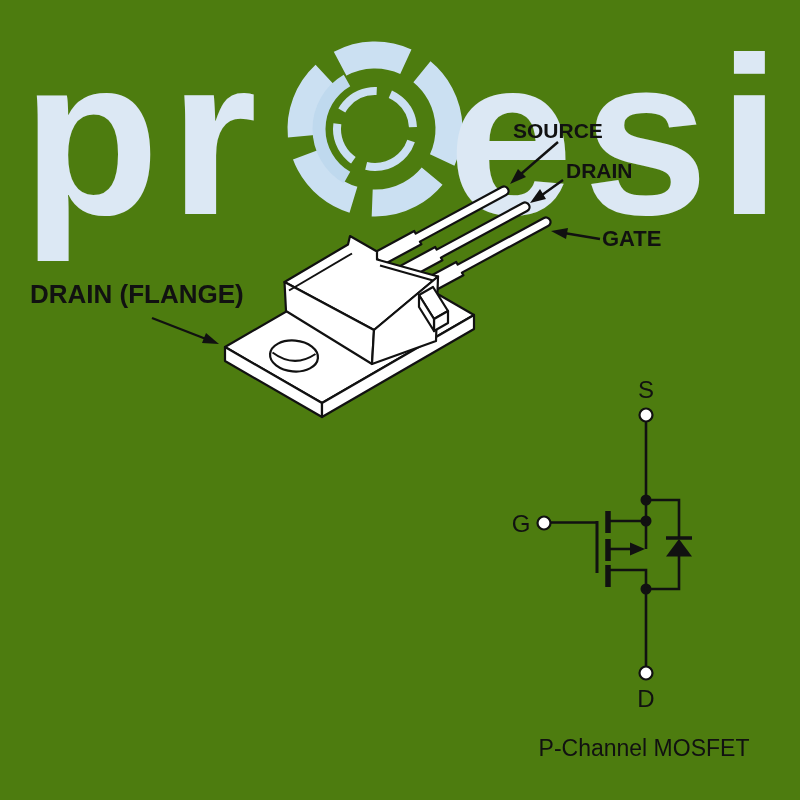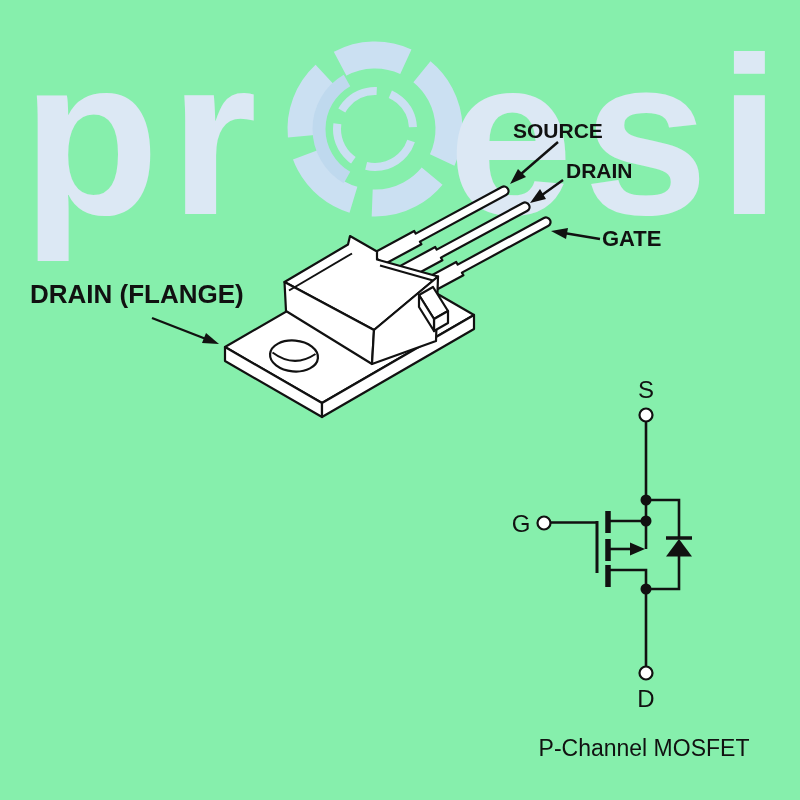--- a/index.html
+++ b/index.html
@@ -1,16 +1,16 @@
 <!DOCTYPE html>
 <html><head>
 <meta charset="utf-8">
 <style>
   html,body{margin:0;padding:0;background:#ffffff;}
-  .stage{position:relative;width:800px;height:800px;background:#86efac;overflow:hidden;
+  .stage{position:relative;width:800px;height:800px;background:#4d7c0f;overflow:hidden;
          font-family:"Liberation Sans", sans-serif;}
   svg{position:absolute;left:0;top:0;}
   .wm-text{font-family:"Liberation Sans", sans-serif;font-weight:bold;font-size:225px;letter-spacing:10px;}
   .pkg-label{font-family:"Liberation Sans", sans-serif;font-weight:bold;fill:#111;}
   .sch-label{font-family:"Liberation Sans", sans-serif;font-weight:400;fill:#111;font-size:24px;}
   .caption{font-family:"Liberation Sans", sans-serif;font-weight:400;fill:#111;font-size:23px;}
   .ln{stroke:#111;stroke-width:2.2;fill:#ffffff;stroke-linejoin:round;}
   .wire{stroke:#111;stroke-width:2.6;fill:none;}
   .blk{fill:#111;stroke:none;}
 </style>

